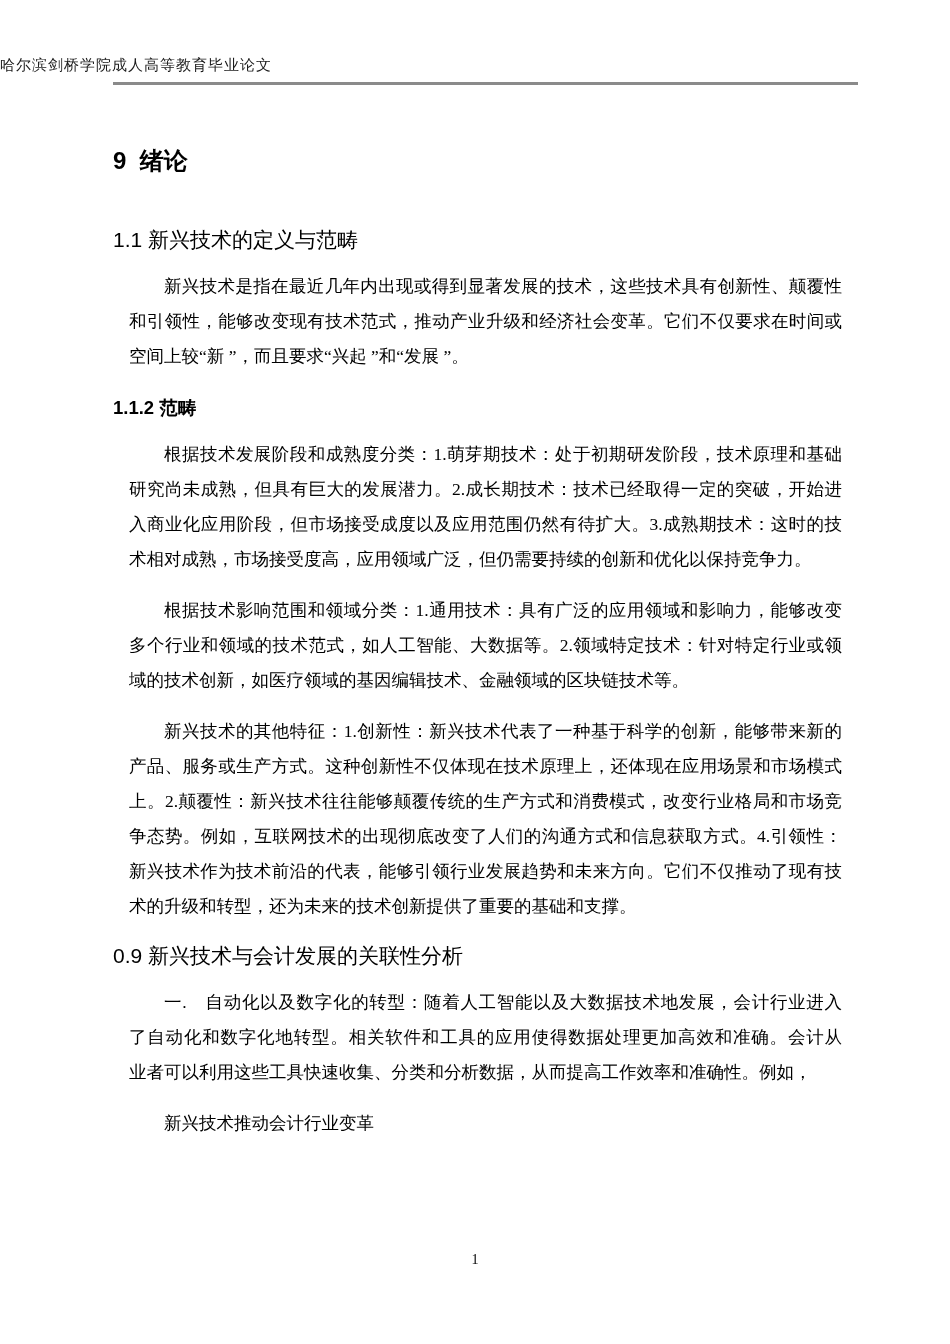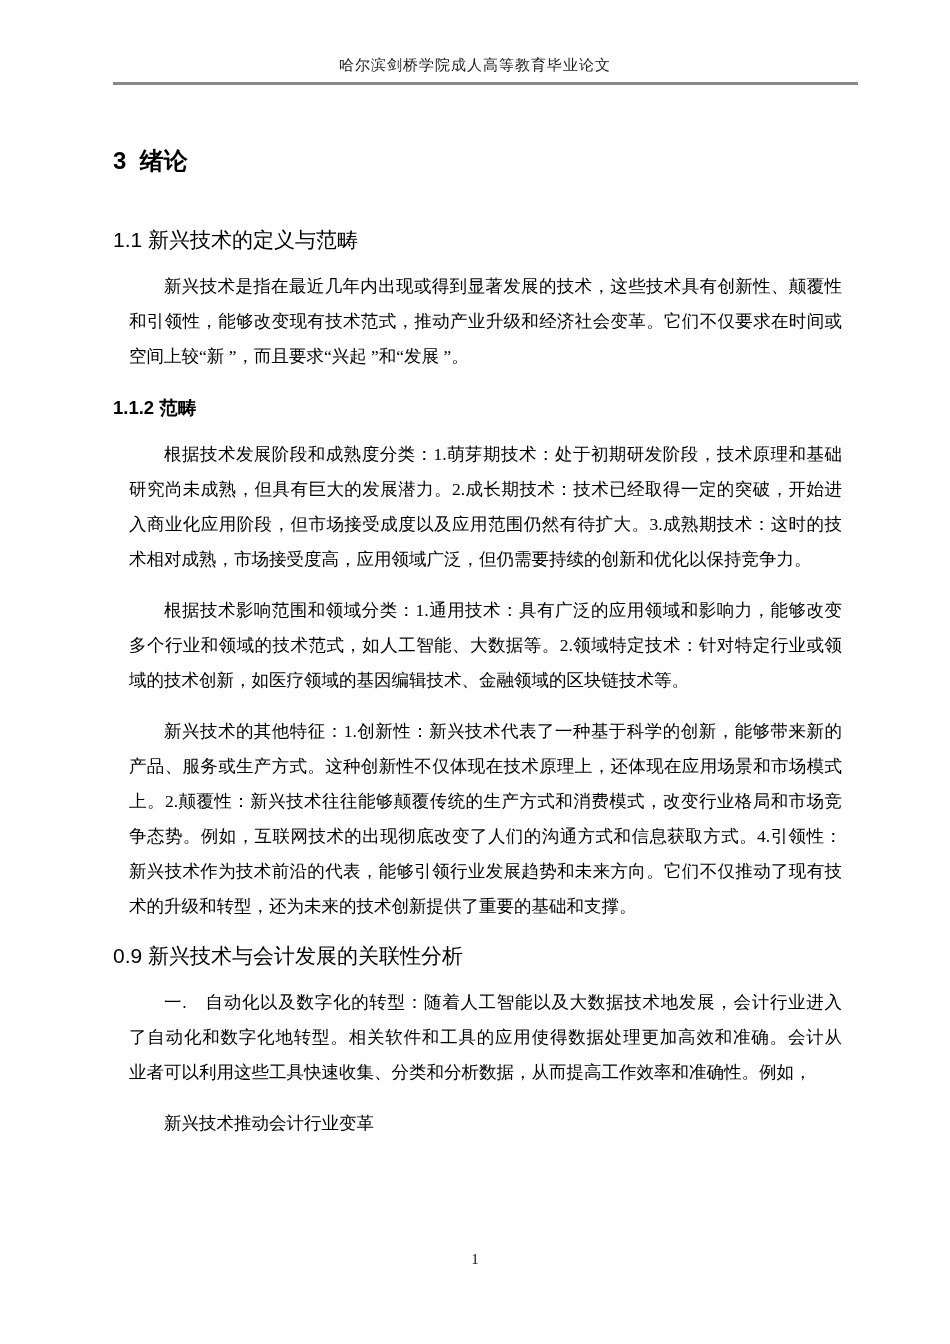--- a/index.html
+++ b/index.html
@@ -16,21 +16,21 @@
     color: #000000;
     font-family: "Liberation Serif", "DejaVu Serif", serif;
     overflow: hidden;
     box-sizing: border-box;
   }
   .content {
     padding: 0 92px 0 113px;
   }
   .page-header {
     padding-top: 56px;
-    text-align: center;
+    text-align: left;
     font-size: 15px;
     letter-spacing: 1px;
     color: #1a1a1a;
   }
   .header-rule {
     height: 3px;
     background: #8a8a8a;
     margin: 7px 92px 0 113px;
   }
   .h1 {
@@ -81,21 +81,21 @@
 
 <div class="page">
 
   <div class="page-header">
     <span>哈尔滨剑桥学院成人高等教育毕业论文</span>
   </div>
   <div class="header-rule"></div>
 
   <div class="content">
 
-    <div class="h1">3  绪论</div>
+    <div class="h1">9  绪论</div>
 
     <div class="h2">1.1 新兴技术的定义与范畴</div>
 
 
     <p class="para">新兴技术是指在最近几年内出现或得到显著发展的技术，这些技术具有创新性、颠覆性和引领性，能够改变现有技术范式，推动产业升级和经济社会变革。它们不仅要求在时间或空间上较“新 ”，而且要求“兴起 ”和“发展 ”。</p>
 
     <div class="h3">1.1.2 范畴</div>
 
     <p class="para">根据技术发展阶段和成熟度分类：1.萌芽期技术：处于初期研发阶段，技术原理和基础研究尚未成熟，但具有巨大的发展潜力。2.成长期技术：技术已经取得一定的突破，开始进入商业化应用阶段，但市场接受成度以及应用范围仍然有待扩大。3.成熟期技术：这时的技术相对成熟，市场接受度高，应用领域广泛，但仍需要持续的创新和优化以保持竞争力。</p>
 

